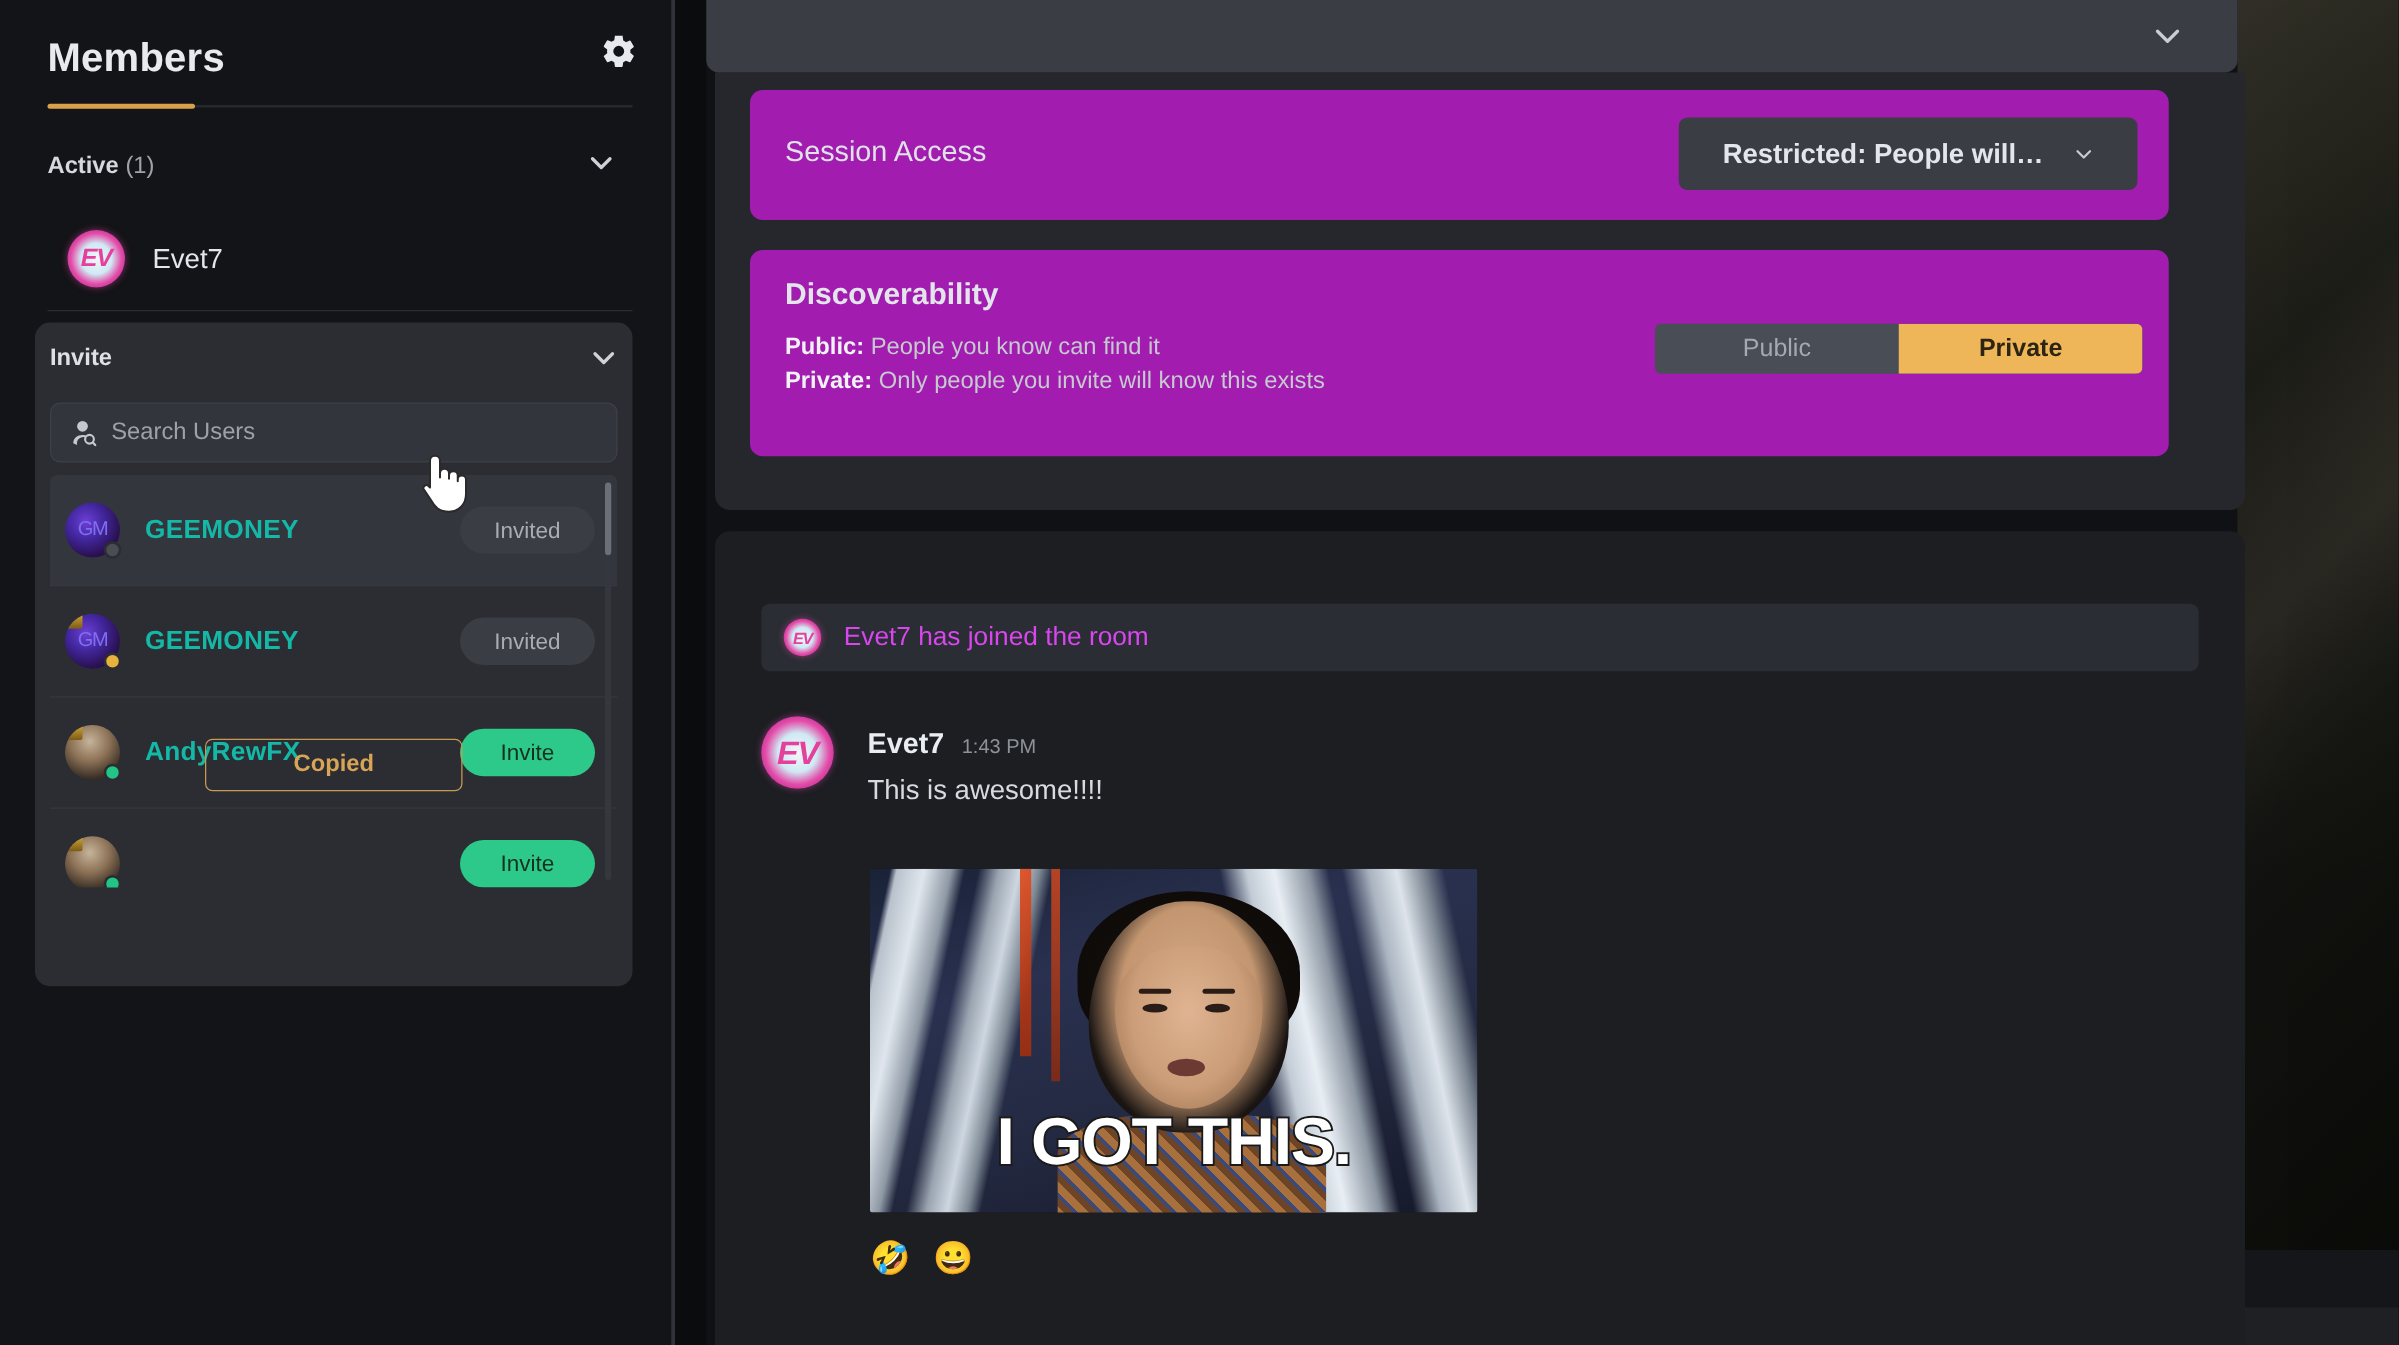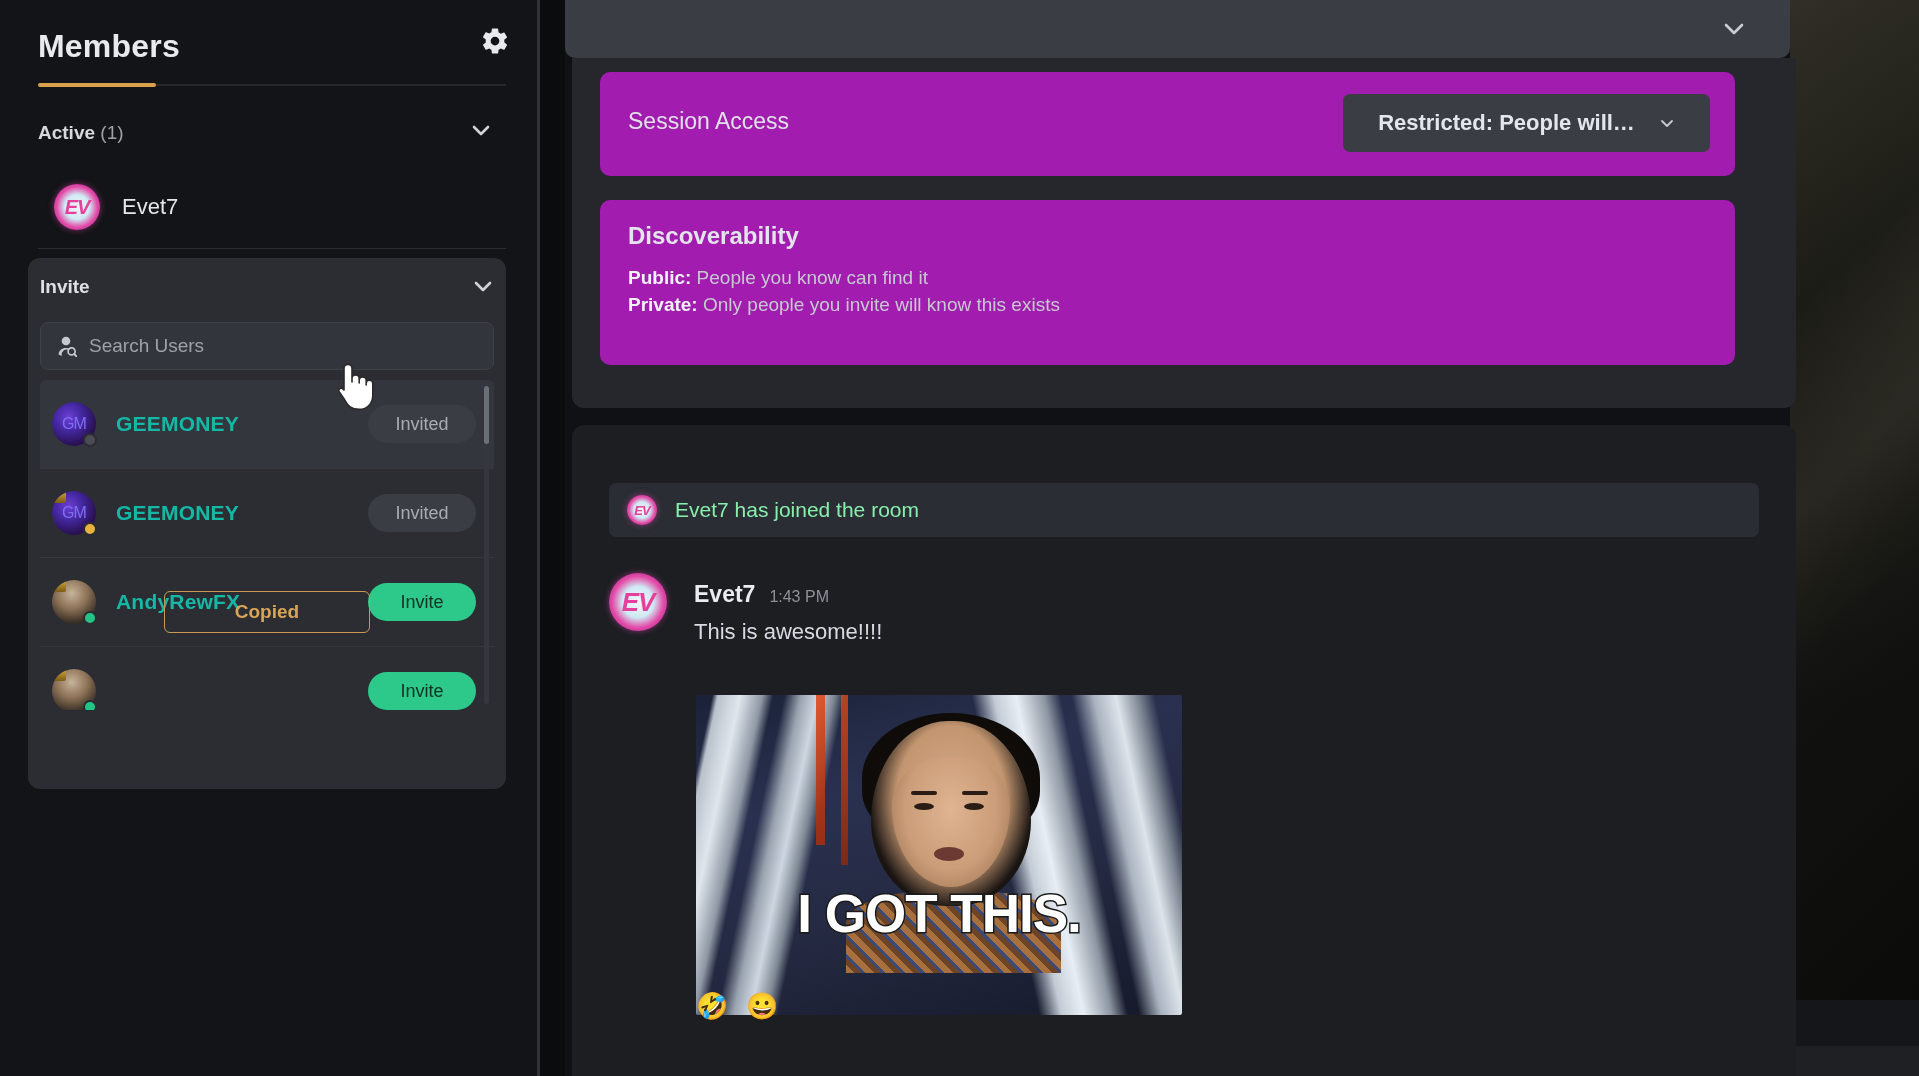--- a/index.html
+++ b/index.html
@@ -236,32 +236,32 @@
   
   .chat-card {
     position:absolute; left:572px; top:425px; width:1224px; height:651px;
     background:#1c1e22; border-top-left-radius:12px; border-top-right-radius:12px;
   }
   .join-pill {
     position:absolute; left:37px; top:58px; width:1150px; height:54px;
     background:#2a2d33; border-radius:7px; display:flex; align-items:center;
     padding-left:18px;
   }
-  .join-text { font-size:21px; color:#86efac; margin-left:18px; }
+  .join-text { font-size:21px; color:#d946ef; margin-left:18px; }
 
   .msg-block { position:absolute; left:37px; top:148px; width:1150px; }
   .msg-avatar-wrap { position:absolute; left:0; top:0; }
   .msg-head { position:absolute; left:85px; top:8px; display:flex; align-items:baseline; gap:14px; }
   .msg-author { font-size:23px; font-weight:700; color:#e9ecf0; }
   .msg-time { font-size:16px; color:#8d9299; }
   .msg-text { position:absolute; left:85px; top:46px; font-size:22px; color:#d7dbe1; }
 
   
   .gif {
-    position:absolute; left:87px; top:122px; width:486px; height:320px;
+    position:absolute; left:87px; top:122px; width:486px; height:275px;
     border-radius:2px; overflow:hidden;
     background:#141720;
   }
   .gif-bg { position:absolute; inset:0;
     background:
       linear-gradient(102deg, transparent 0%, transparent 3%, #b9c2cc 4%, #dfe6ed 8%, #8e98a4 12%, transparent 14%),
       linear-gradient(102deg, transparent 16%, #9aa4b0 19%, #ced7e0 22%, #7d8894 25%, transparent 27%),
       linear-gradient(78deg, transparent 62%, #c3ccd6 66%, #e8eef4 70%, #8d97a3 75%, transparent 78%),
       linear-gradient(78deg, transparent 80%, #aab4c0 84%, #dde4eb 88%, #7c8692 92%, transparent 95%),
       linear-gradient(165deg, #1a2238 0%, #2a3150 30%, #242a42 60%, #15192a 100%);
@@ -459,20 +459,24 @@
   </div>
 
   <div class="sub-card card-disc">
     <div class="disc-title">Discoverability</div>
     <div class="disc-line l1">
       <b>Public:</b><span> People you know can find it</span>
     </div>
     <div class="disc-line l2">
       <b>Private:</b><span> Only people you invite will know this exists</span>
     </div>
+    <div class="toggle-group">
+      <button class="toggle-opt off">Public</button>
+      <button class="toggle-opt on">Private</button>
+    </div>
   </div>
 
   <div class="chat-card">
 
     <div class="join-pill">
       <div class="avatar" style="width:30px;height:30px;">
         <span class="ev" style="font-size:13px;">EV</span>
       </div>
       <span class="join-text">Evet7 has joined the room</span>
     </div>

